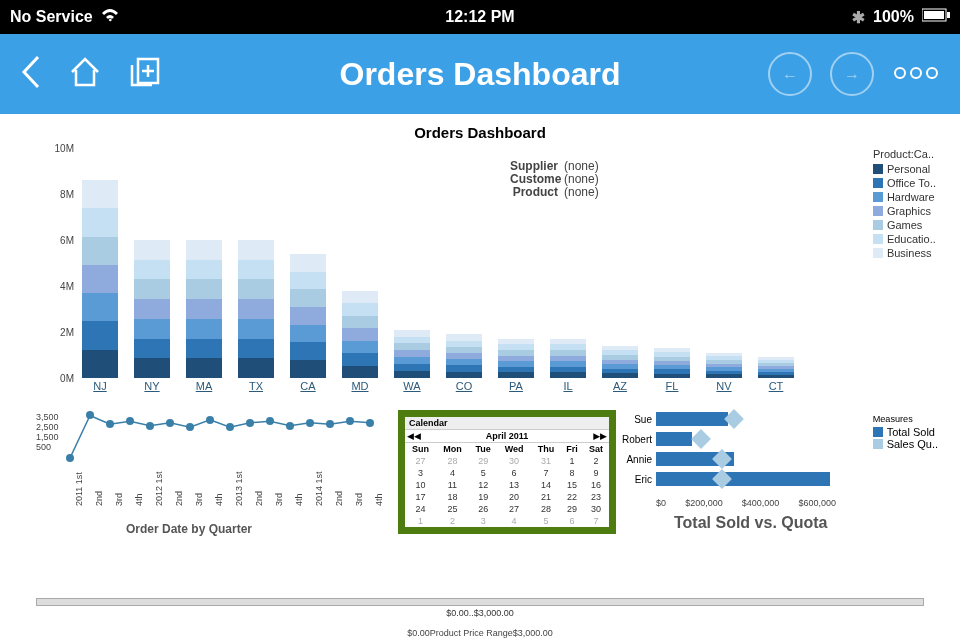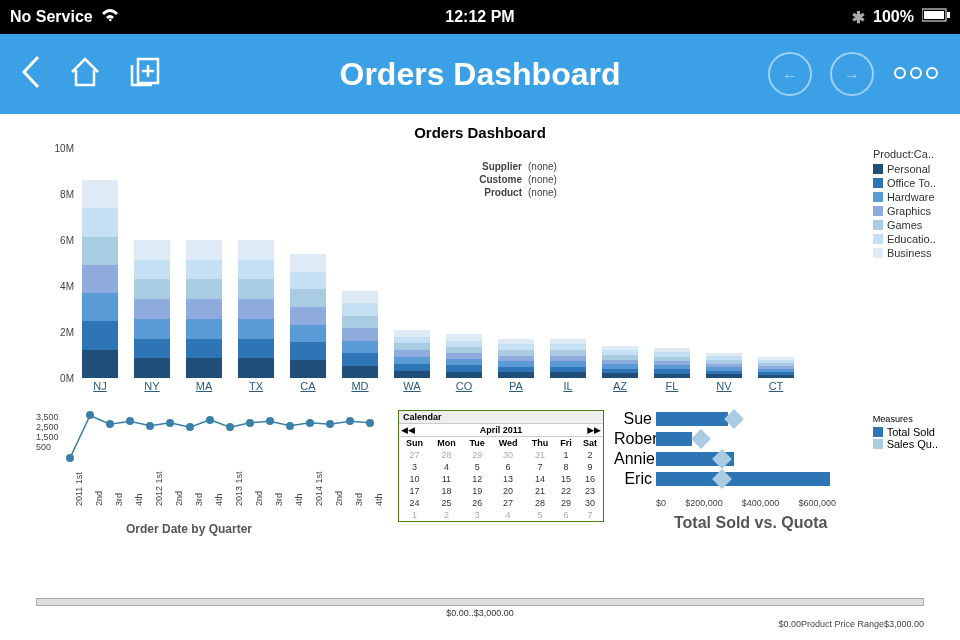--- a/index.html
+++ b/index.html
@@ -14,57 +14,57 @@
 .nav-right{width:220px;display:flex;align-items:center;justify-content:flex-end;gap:18px}
 .circ{width:40px;height:40px;border:2px solid #a0d1f2;border-radius:50%;display:flex;align-items:center;justify-content:center;color:#a0d1f2}
 .nav-ico{color:#fff;display:inline-block}
 .dots span{width:8px;height:8px;border:2px solid #fff;border-radius:50%;display:inline-block;margin:0 2px}
 .content{position:relative;padding:8px 30px 0 30px;height:526px;box-sizing:border-box}
 .title{width:100%;text-align:center;font-weight:bold;font-size:15px;margin:2px 0 6px}
 .legend{position:absolute;right:24px;top:34px;font-size:11px;color:#333}
 .legend h5{margin:0 0 2px;font-weight:normal;font-size:11px}
 .legend .row{display:flex;align-items:center;gap:4px;line-height:14px}
 .sw{width:10px;height:10px}
-.filters{position:absolute;left:474px;top:46px;font-size:10px;color:#444}
+.filters{position:absolute;left:510px;top:46px;font-size:12px;color:#444}
 .filters div{display:flex;gap:6px;line-height:13px}
 .filters b{width:48px;text-align:right;display:inline-block}
 .barzone{position:absolute;left:36px;top:34px;width:790px;height:260px}
 .yax{position:absolute;left:0;top:0;height:230px;width:42px;font-size:10px;color:#444}
 .yax div{position:absolute;right:4px}
 .plot{position:absolute;left:46px;top:0;width:740px;height:230px}
 .bar{position:absolute;bottom:0;width:36px}
 .seg{width:100%}
 .xlab{position:absolute;top:232px;width:46px;text-align:center;font-size:11px;color:#2c5a7a;text-decoration:underline}
 .line-area{position:absolute;left:36px;top:298px;width:340px;height:120px}
 .la-yax{position:absolute;left:0;top:0;font-size:9px;color:#444}
 .la-yax div{line-height:10px;text-align:left;width:30px}
 .la-plot{position:absolute;left:34px;top:2px;width:300px;height:44px}
 .pt{position:absolute;width:8px;height:8px;border-radius:50%;background:#3a7fa8}
 .la-xlab{position:absolute;top:50px;left:34px;width:300px;height:50px;font-size:9px;color:#444}
 .la-xlab span{position:absolute;transform-origin:left top;transform:rotate(-90deg);white-space:nowrap}
 .la-cap{position:absolute;left:90px;top:110px;font-size:12px;font-weight:bold;color:#555}
-.cal{position:absolute;left:398px;top:296px;width:204px;border:1px solid #4d7c0f;background:#fff;font-size:9px}
+.cal{position:absolute;left:398px;top:296px;width:204px;border:7px solid #4d7c0f;background:#fff;font-size:9px}
 .cal-h{background:#eee;border-bottom:1px solid #ccc;text-align:left;padding:1px 4px;font-weight:bold;font-size:9px}
 .cal-nav{display:flex;justify-content:space-between;align-items:center;padding:1px 2px;border-bottom:1px solid #ccc}
 .cal-nav b{font-size:9px}
 .cal table{width:100%;border-collapse:collapse;font-size:9px}
 .cal th{font-weight:bold;padding:1px;text-align:center}
 .cal td{text-align:center;padding:1px;color:#333}
 .cal td.g{color:#aaa}
 .hbar-area{position:absolute;left:614px;top:296px;width:230px;height:130px}
-.hrow{display:flex;align-items:center;height:18px;margin-bottom:2px;font-size:16px}
+.hrow{display:flex;align-items:center;height:18px;margin-bottom:2px;font-size:10px}
 .hrow .nm{width:38px;text-align:right;padding-right:4px}
 .hrow .track{position:relative;flex:1;height:14px}
 .hbar-x{position:absolute;left:42px;top:88px;display:flex;font-size:9px;color:#444;width:180px;justify-content:space-between}
 .hbar-cap{position:absolute;left:60px;top:104px;font-size:16px;font-weight:bold;color:#555}
 .m-legend{position:absolute;right:22px;top:300px;font-size:11px}
 .slider{position:absolute;left:36px;bottom:22px;right:36px;height:20px}
 .slider .track{height:6px;background:#ddd;border:1px solid #aaa;position:relative}
 .slider .cap{font-size:9px;text-align:center;margin-top:2px;color:#333}
-.slider .lab{font-size:9px;color:#444;display:flex;justify-content:flex-end;margin-top:1px}
+.slider .lab{font-size:9px;color:#444;display:flex;justify-content:center;margin-top:10px}
 </style>
 </head>
 <body>
 
 <div class="status">
   <div class="left">
     <span>No Service</span>
     <span>
       <svg width="18" height="14" viewBox="0 0 18 14">
           <path d="M1 5 Q9 -3 17 5 L15 7 Q9 1 3 7 Z M5 9 Q9 5 13 9 L11 11 Q9 9 7 11 Z M8 12 a1.3 1.3 0 1 0 2.6 0 a1.3 1.3 0 1 0 -2.6 0" fill="#fff"></path>

